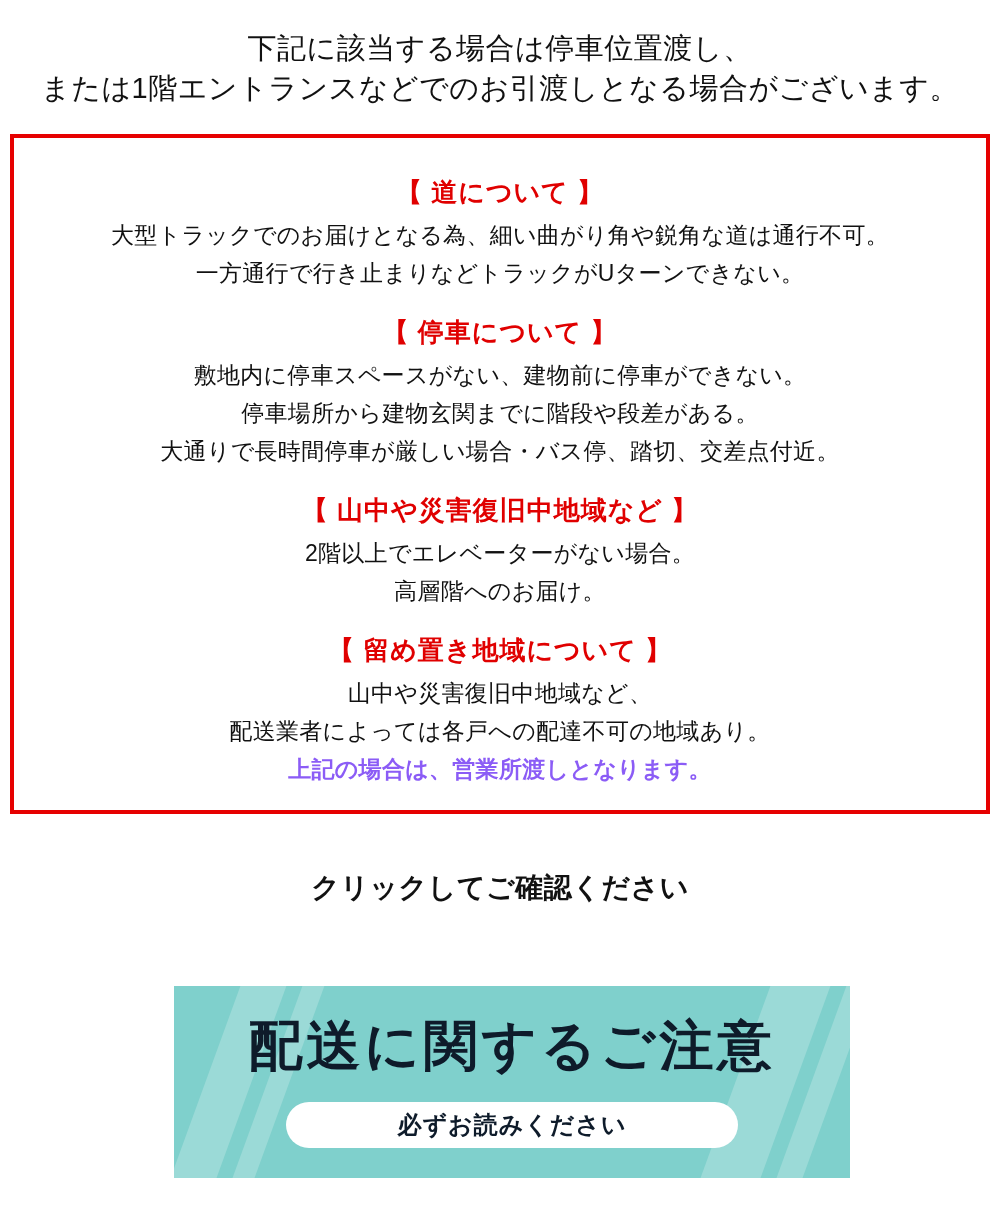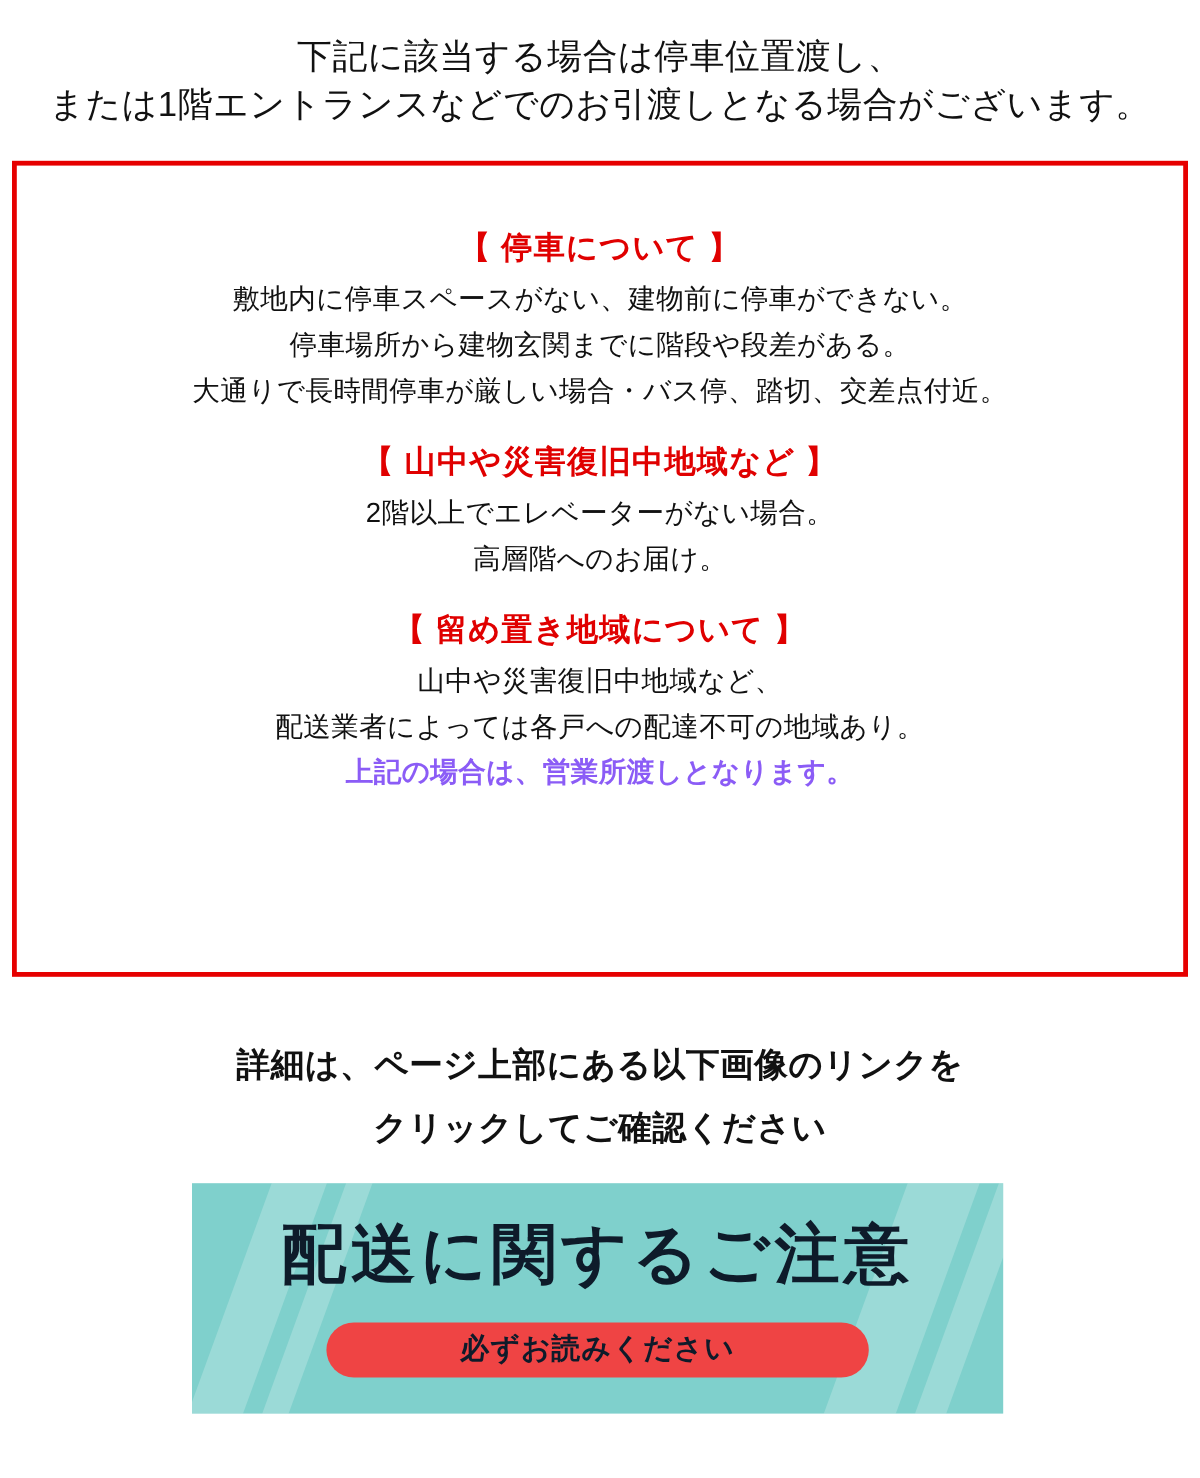--- a/index.html
+++ b/index.html
@@ -85,21 +85,21 @@
     font-size: 28px;
     font-weight: bold;
     line-height: 52px;
     color: #111111;
     letter-spacing: 0.5px;
   }
 
   
   .banner {
     position: absolute;
-    left: 160px;
+    left: 174px;
     top: 986px;
     width: 676px;
     height: 192px;
     background: #7fd0cc;
     overflow: hidden;
   }
   .banner .swoosh {
     position: absolute;
     background: rgba(255,255,255,0.22);
     transform: skewX(-20deg);
@@ -119,21 +119,21 @@
     color: #0e1b2a;
     letter-spacing: 4px;
     line-height: 62px;
   }
   .banner-pill {
     position: absolute;
     left: 112px;
     top: 116px;
     width: 452px;
     height: 46px;
-    background: #ef4444;
+    background: #ffffff;
     border-radius: 23px;
     text-align: center;
   }
   .banner-pill-text {
     font-size: 24px;
     font-weight: bold;
     color: #0e1b2a;
     line-height: 46px;
     letter-spacing: 1px;
   }
@@ -144,20 +144,25 @@
 <div class="page">
 
   <div class="intro">
     <div class="intro-line">下記に該当する場合は停車位置渡し、</div>
     <div class="intro-line">または1階エントランスなどでのお引渡しとなる場合がございます。</div>
   </div>
 
   <div class="notice-box">
     <div class="notice-inner">
 
+      <div class="section">
+        <div class="section-title">【 道について 】</div>
+        <div class="section-line">大型トラックでのお届けとなる為、細い曲がり角や鋭角な道は通行不可。</div>
+        <div class="section-line">一方通行で行き止まりなどトラックがUターンできない。</div>
+      </div>
       <div class="sec-gap"></div>
 
       <div class="section">
         <div class="section-title">【 停車について 】</div>
         <div class="section-line">敷地内に停車スペースがない、建物前に停車ができない。</div>
         <div class="section-line">停車場所から建物玄関までに階段や段差がある。</div>
         <div class="section-line">大通りで長時間停車が厳しい場合・バス停、踏切、交差点付近。</div>
       </div>
       <div class="sec-gap"></div>
 
@@ -172,21 +177,20 @@
         <div class="section-title">【 留め置き地域について 】</div>
         <div class="section-line">山中や災害復旧中地域など、</div>
         <div class="section-line">配送業者によっては各戸への配達不可の地域あり。</div>
         <div class="section-line emphasis">上記の場合は、営業所渡しとなります。</div>
       </div>
 
     </div>
   </div>
 
   <div class="callout">
-    <div class="callout-line">詳細は、ページ上部にある以下画像のリンクを</div>
     <div class="callout-line">クリックしてご確認ください</div>
   </div>
 
   <div class="banner">
     <div class="swoosh sw1"></div>
     <div class="swoosh sw2"></div>
     <div class="swoosh sw3"></div>
     <div class="swoosh sw4"></div>
     <div class="banner-title">配送に関するご注意</div>
     <div class="banner-pill">

